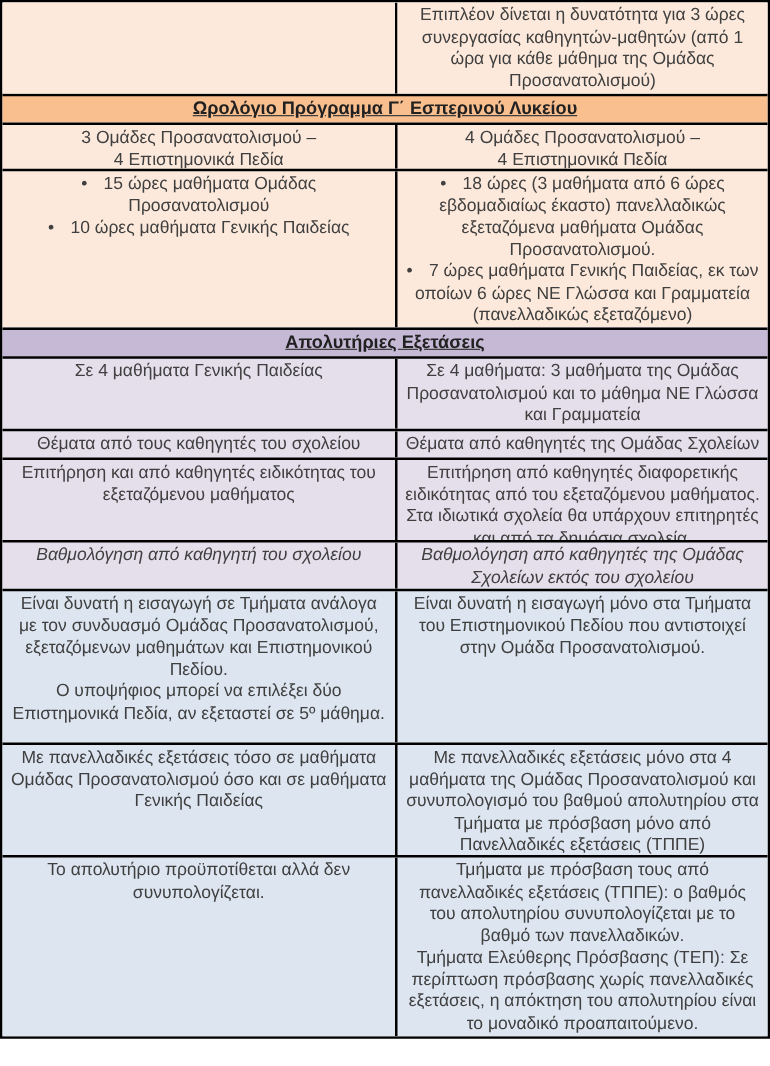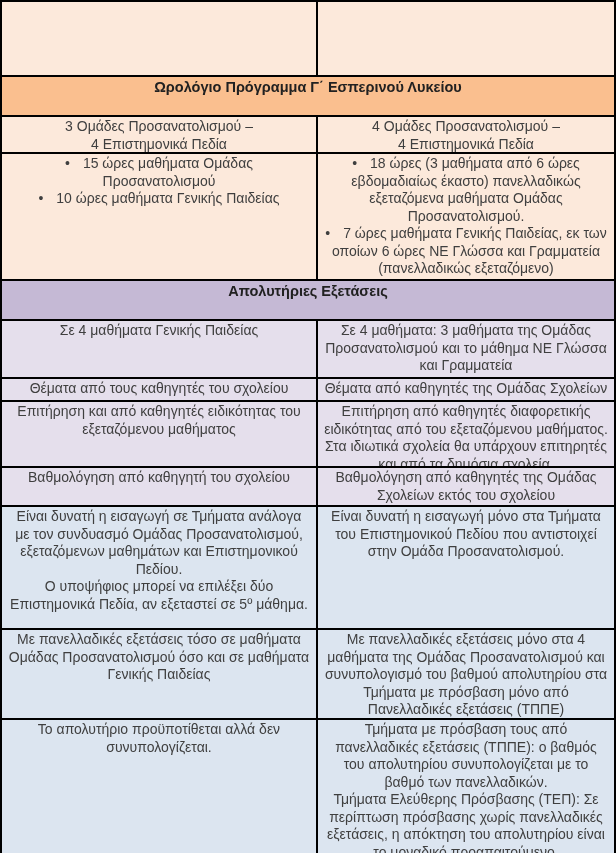--- a/index.html
+++ b/index.html
@@ -14,43 +14,44 @@
   .hdr{width:100%;box-sizing:border-box;text-align:center;font-weight:bold;font-size:14.5px;line-height:19px;color:#212121;padding:1px 6px;}
   
   .bg-peach{background:#fce9db;}
   .bg-orange{background:#fabf8f;}
   .bg-lilac{background:#e5dfec;}
   .bg-purple{background:#c5b9d5;}
   .bg-ltblue{background:#dce5f0;}
   .bg-blue{background:#a0bcd9;}
   
   .r-intro{height:73px;}
-  .r-head{height:40px;}
+  .r-head{height:23px;text-decoration:underline;}
   .r-groups{height:37px;}
   .r-bullets{height:127px;}
   .r-exam1{height:58px;}
   .r-exam2{height:23px;}
   .r-exam3{height:66px;}
-  .r-exam4{height:39px;}
+  .r-exam4{height:39px;font-style:italic;}
   .r-he1{height:123px;}
   .r-he2{height:90px;}
   .r-he3{height:145px;}
   .bullet-item{text-align:center;}
   .bullet{display:inline-block;margin-right:13px;}
   .bullet::before{content:"\2022";}
   .para{margin:0;}
 </style>
 </head>
 <body>
 
 <div class="doc">
   <div class="tbl">
 
     <div class="row first r-intro bg-peach">
       <div class="cell left bg-peach"></div>
+      <div class="cell right bg-peach">Επιπλέον δίνεται η δυνατότητα για 3 ώρες συνεργασίας καθηγητών-μαθητών (από 1 ώρα για κάθε μάθημα της Ομάδας Προσανατολισμού)</div>
     </div>
 
     <div class="row r-head bg-orange">
       <div class="hdr">Ωρολόγιο Πρόγραμμα Γ΄ Εσπερινού Λυκείου</div>
     </div>
 
     <div class="row r-groups bg-peach">
       <div class="cell left">
         <div>3 Ομάδες Προσανατολισμού –</div>
         <div>4 Επιστημονικά Πεδία</div>

